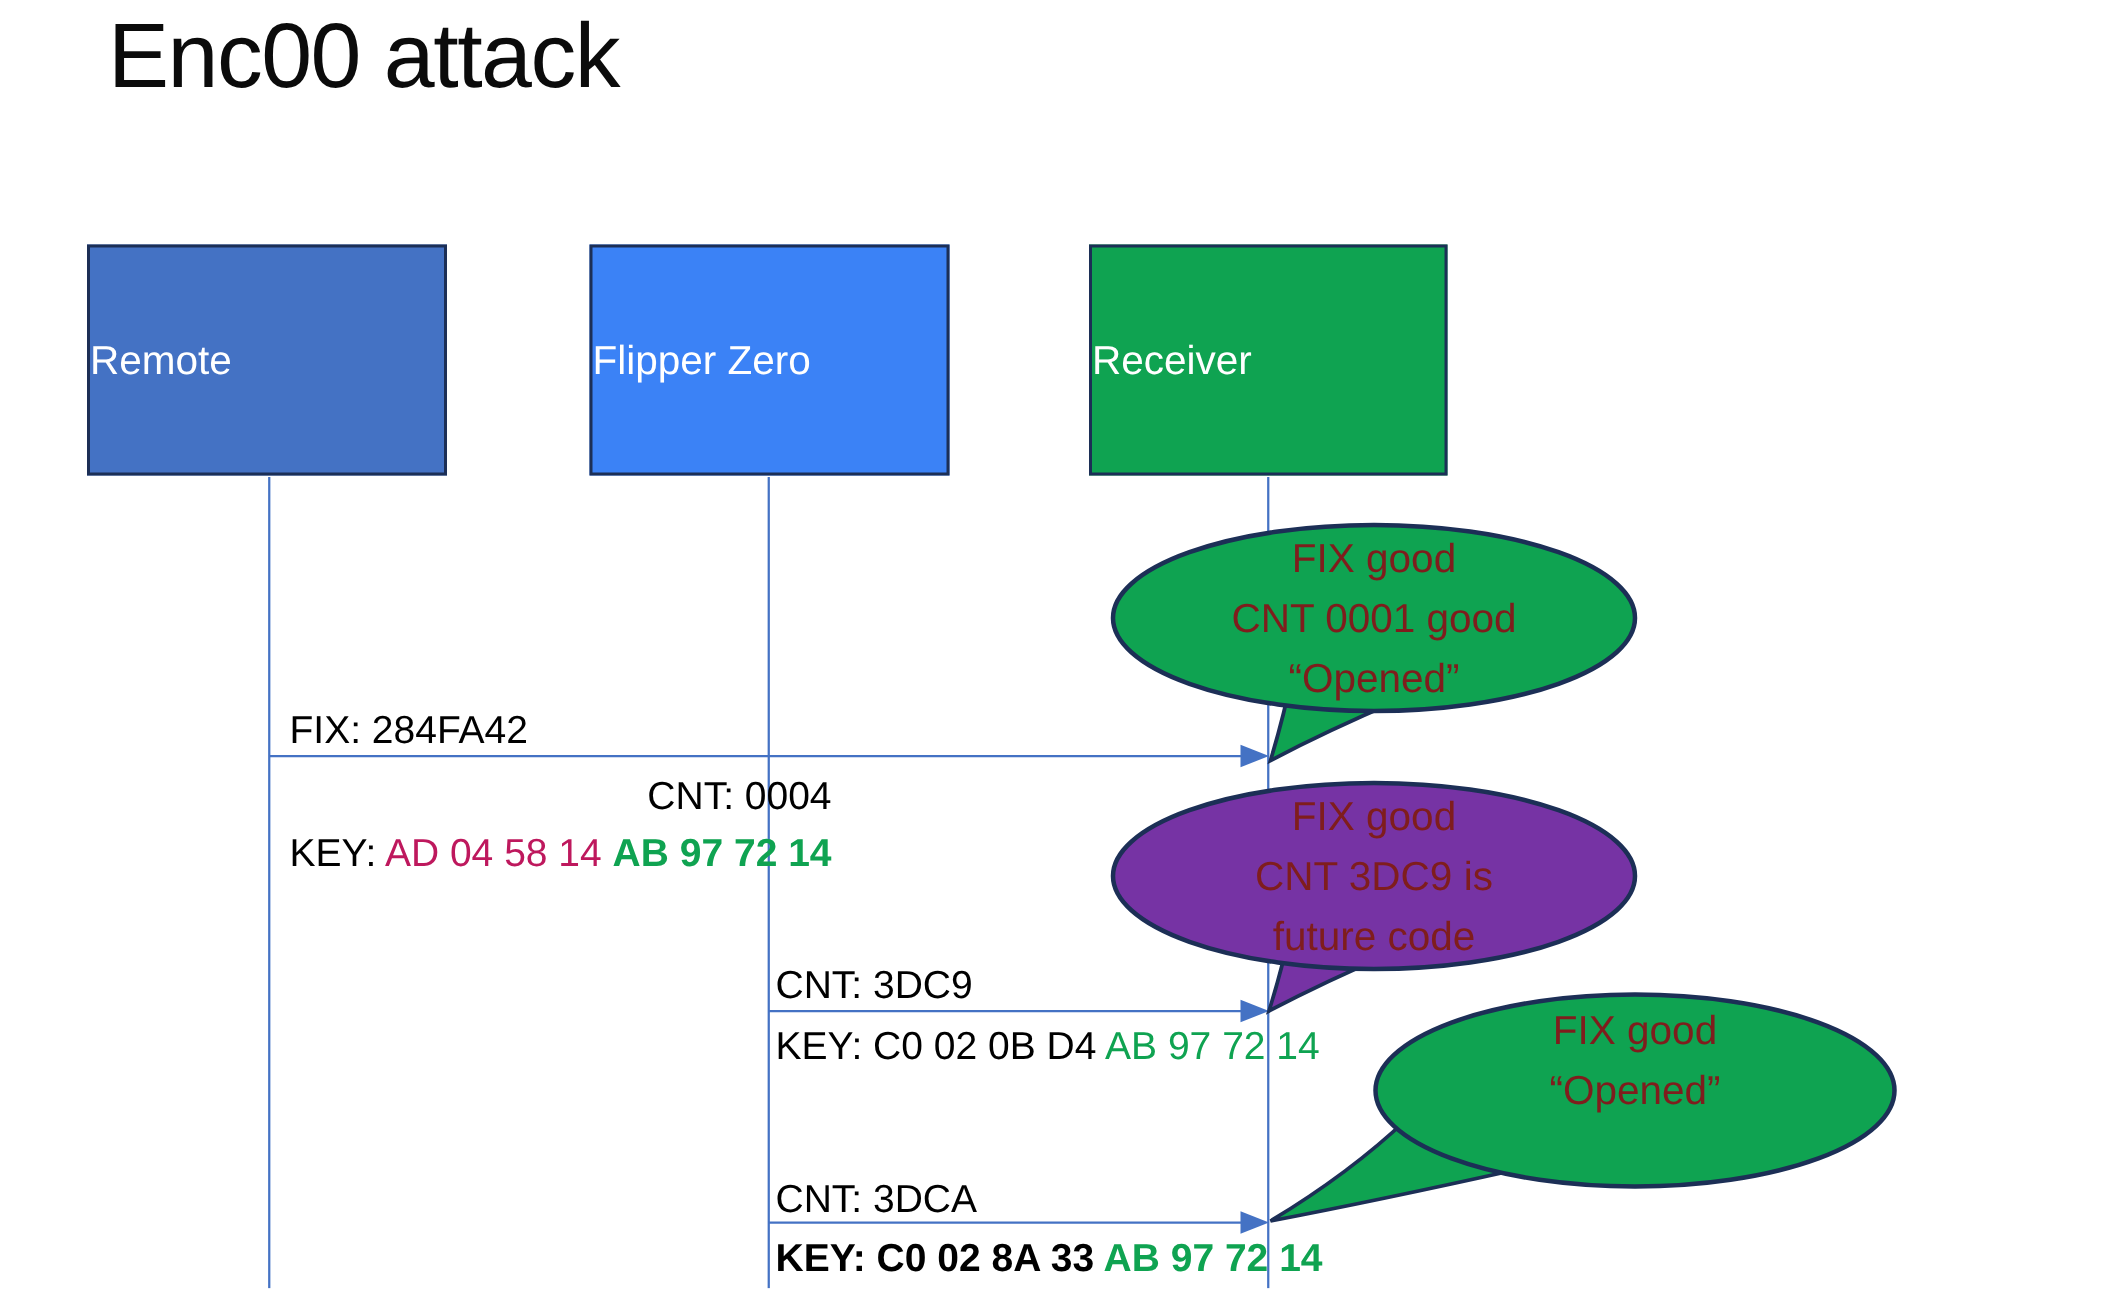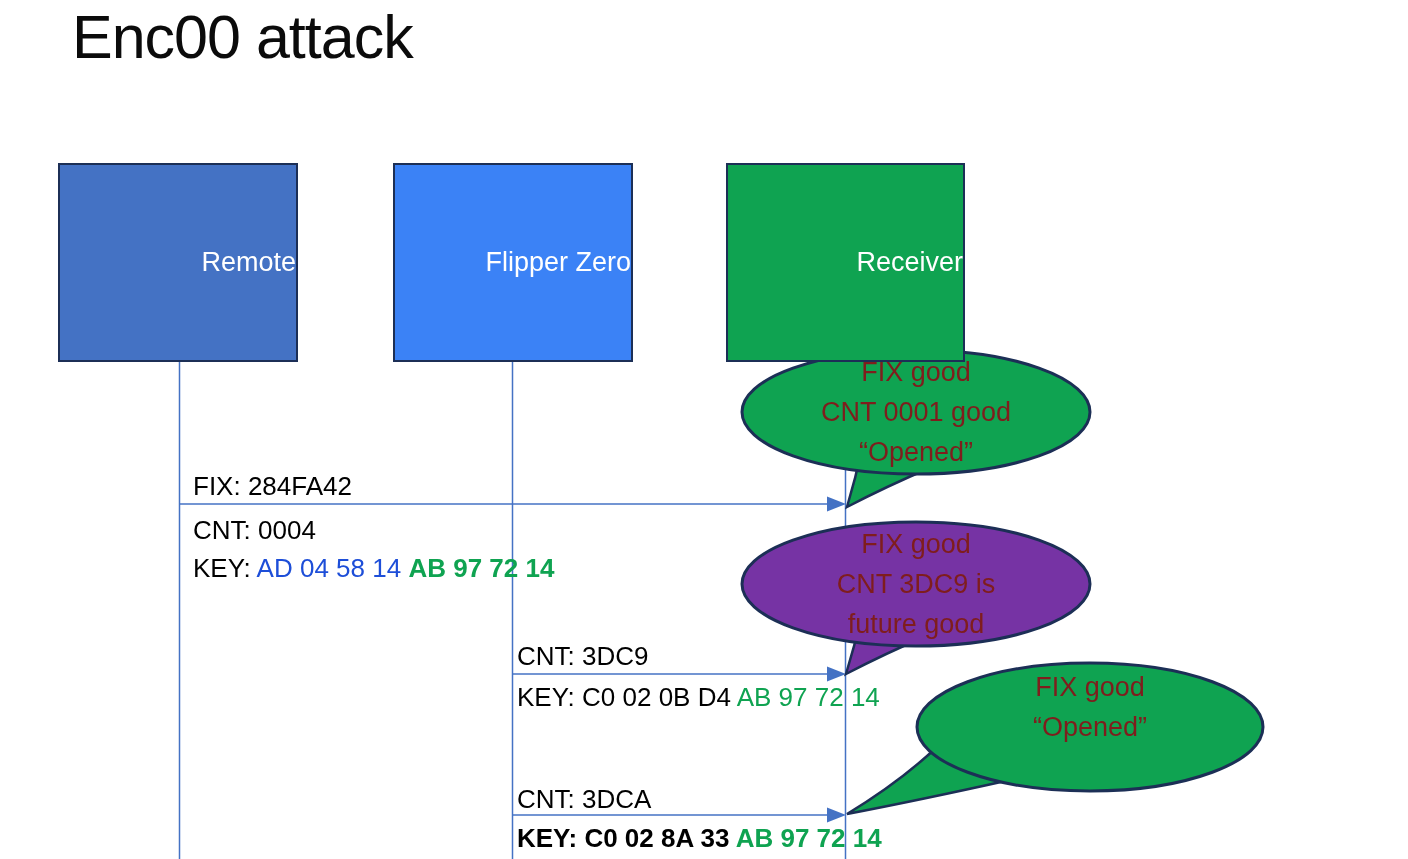--- a/index.html
+++ b/index.html
@@ -6,30 +6,30 @@
   .slide {
     position:relative; width:1408px; height:859px; background:#ffffff;
     font-family:"Liberation Sans", sans-serif; overflow:hidden;
   }
   .title {
     position:absolute; left:72px; top:0; font-size:61px; line-height:74px;
     color:#0b0b0b; font-weight:400; letter-spacing:-1px; z-index:3; white-space:nowrap;
   }
   .diagram-svg { position:absolute; left:0; top:0; z-index:1; }
   .actor {
-    position:absolute; width:240px; height:199px; box-sizing:border-box;
-    border:2.5px solid #1c2f56; display:flex; align-items:center; justify-content:flex-end;
+    position:absolute; width:240px; height:154px; box-sizing:border-box;
+    border:2.5px solid #1c2f56; display:flex; align-items:center; justify-content:flex-start;
     z-index:2;
   }
   .actor-label { color:#ffffff; font-size:27px; }
   .msg-label {
     position:absolute; font-size:26px; color:#000000; z-index:3; white-space:nowrap;
     line-height:30px;
   }
-  .msg-label.multiline { line-height:38px; }
+  .msg-label.multiline { line-height:38px;text-align:right; }
   .bubble-text {
     position:absolute; width:300px; z-index:3; color:#7f1d1d; font-size:27px;
     line-height:40px; text-align:center;
   }
 </style>
 </head>
 <body>
 
 <div class="slide">
 
@@ -66,37 +66,37 @@
   <div class="actor" style="left: 393px; top: 163px; background: #3b82f6;">
     <span class="actor-label">Flipper Zero</span>
   </div>
   <div class="actor" style="left: 726px; top: 163px; width: 239px; background: rgb(15, 163, 81);">
     <span class="actor-label">Receiver</span>
   </div>
 
   <div class="msg-label" style="left:193px; top:471px;">FIX: 284FA42</div>
   <div class="msg-label multiline" style="left:193px; top:511px;">
     <div><span>CNT: 0004</span></div>
-    <div><span>KEY: </span><span style="color: #1d4ed8;">AD 04 58 14 </span><span style="color: rgb(15, 163, 81); font-weight: 700;">AB 97 72 14</span></div>
+    <div><span>KEY: </span><span style="color: #be185d;">AD 04 58 14 </span><span style="color: rgb(15, 163, 81); font-weight: 700;">AB 97 72 14</span></div>
   </div>
 
   <div class="msg-label" style="left:517px; top:641px;">CNT: 3DC9</div>
   <div class="msg-label" style="left:517px; top:682px;"><span>KEY: C0 02 0B D4 </span><span style="color: rgb(15, 163, 81);">AB 97 72 14</span></div>
 
   <div class="msg-label" style="left:517px; top:784px;">CNT: 3DCA</div>
   <div class="msg-label" style="left:517px; top:823px;font-weight:bold;"><span>KEY: C0 02 8A 33 </span><span style="color: rgb(15, 163, 81);">AB 97 72 14</span></div>
 
   <div class="bubble-text" style="left:766px; top:352px;">
     <div>FIX good</div>
     <div>CNT 0001 good</div>
     <div>“Opened”</div>
   </div>
   <div class="bubble-text" style="left:766px; top:524px;">
     <div>FIX good</div>
     <div>CNT 3DC9 is</div>
-    <div>future good</div>
+    <div>future code</div>
   </div>
   <div class="bubble-text" style="left:940px; top:667px;">
     <div>FIX good</div>
     <div>“Opened”</div>
   </div>
 
 </div>
 
 </body></html>

